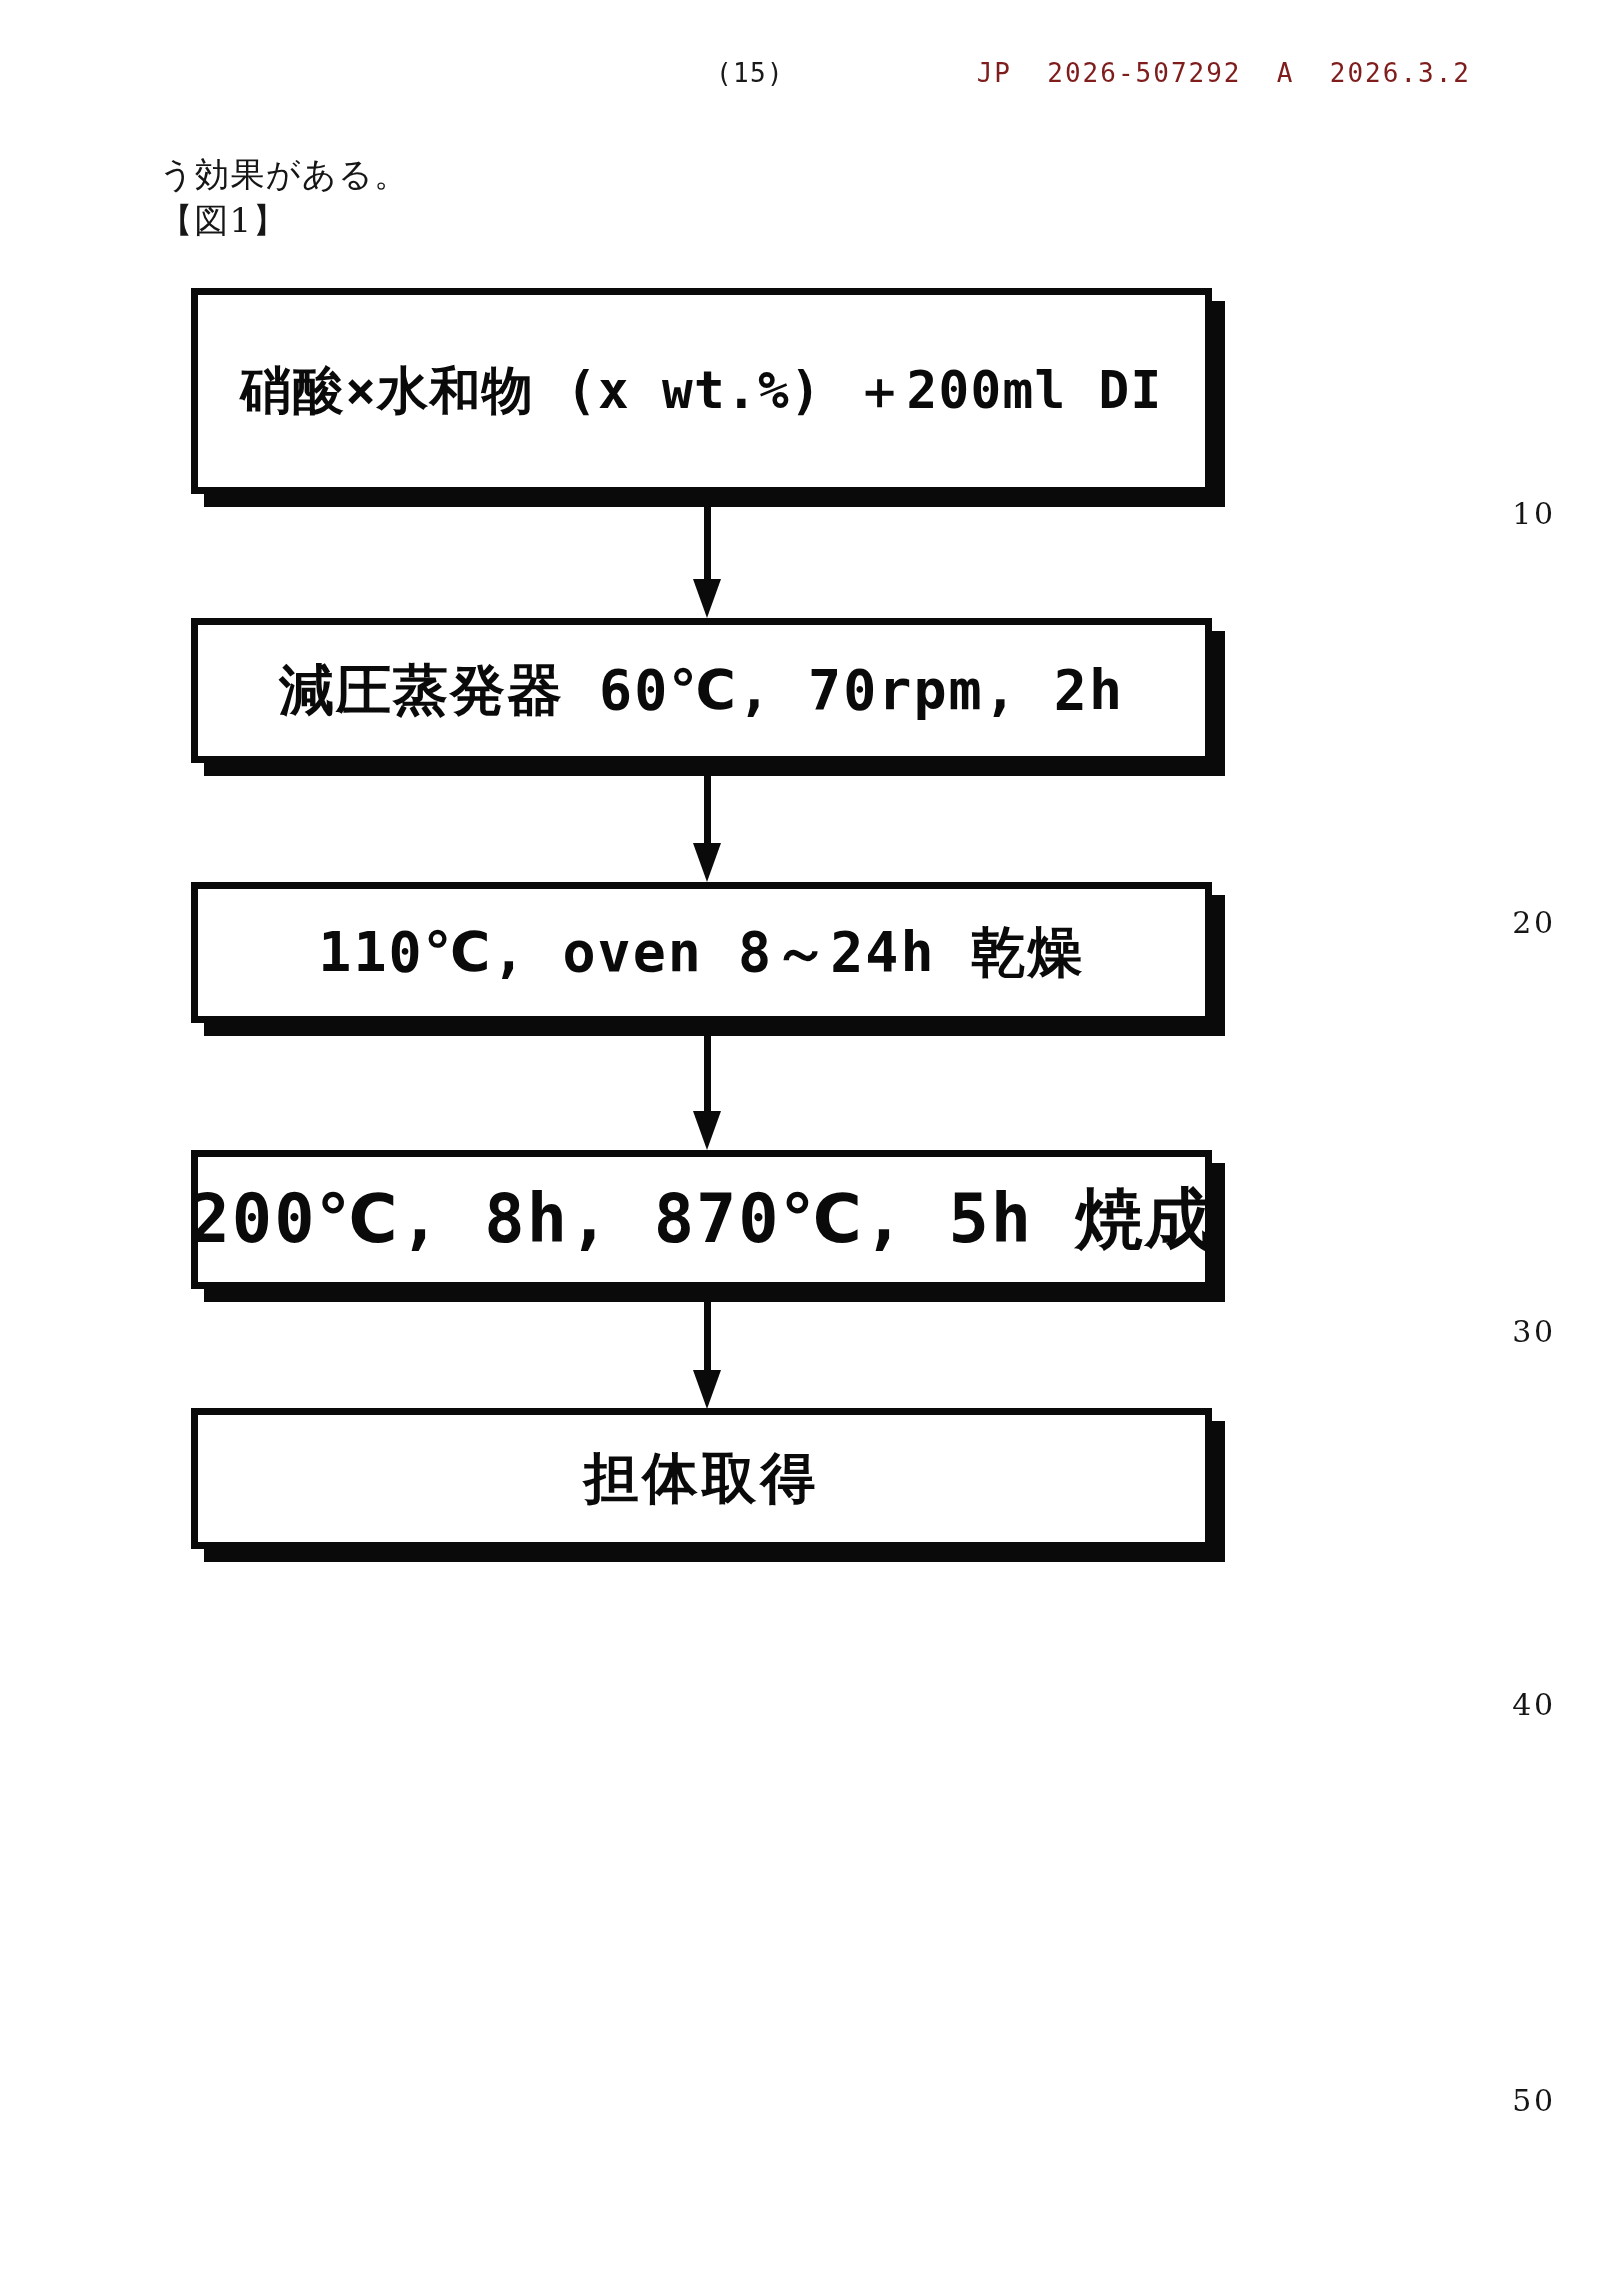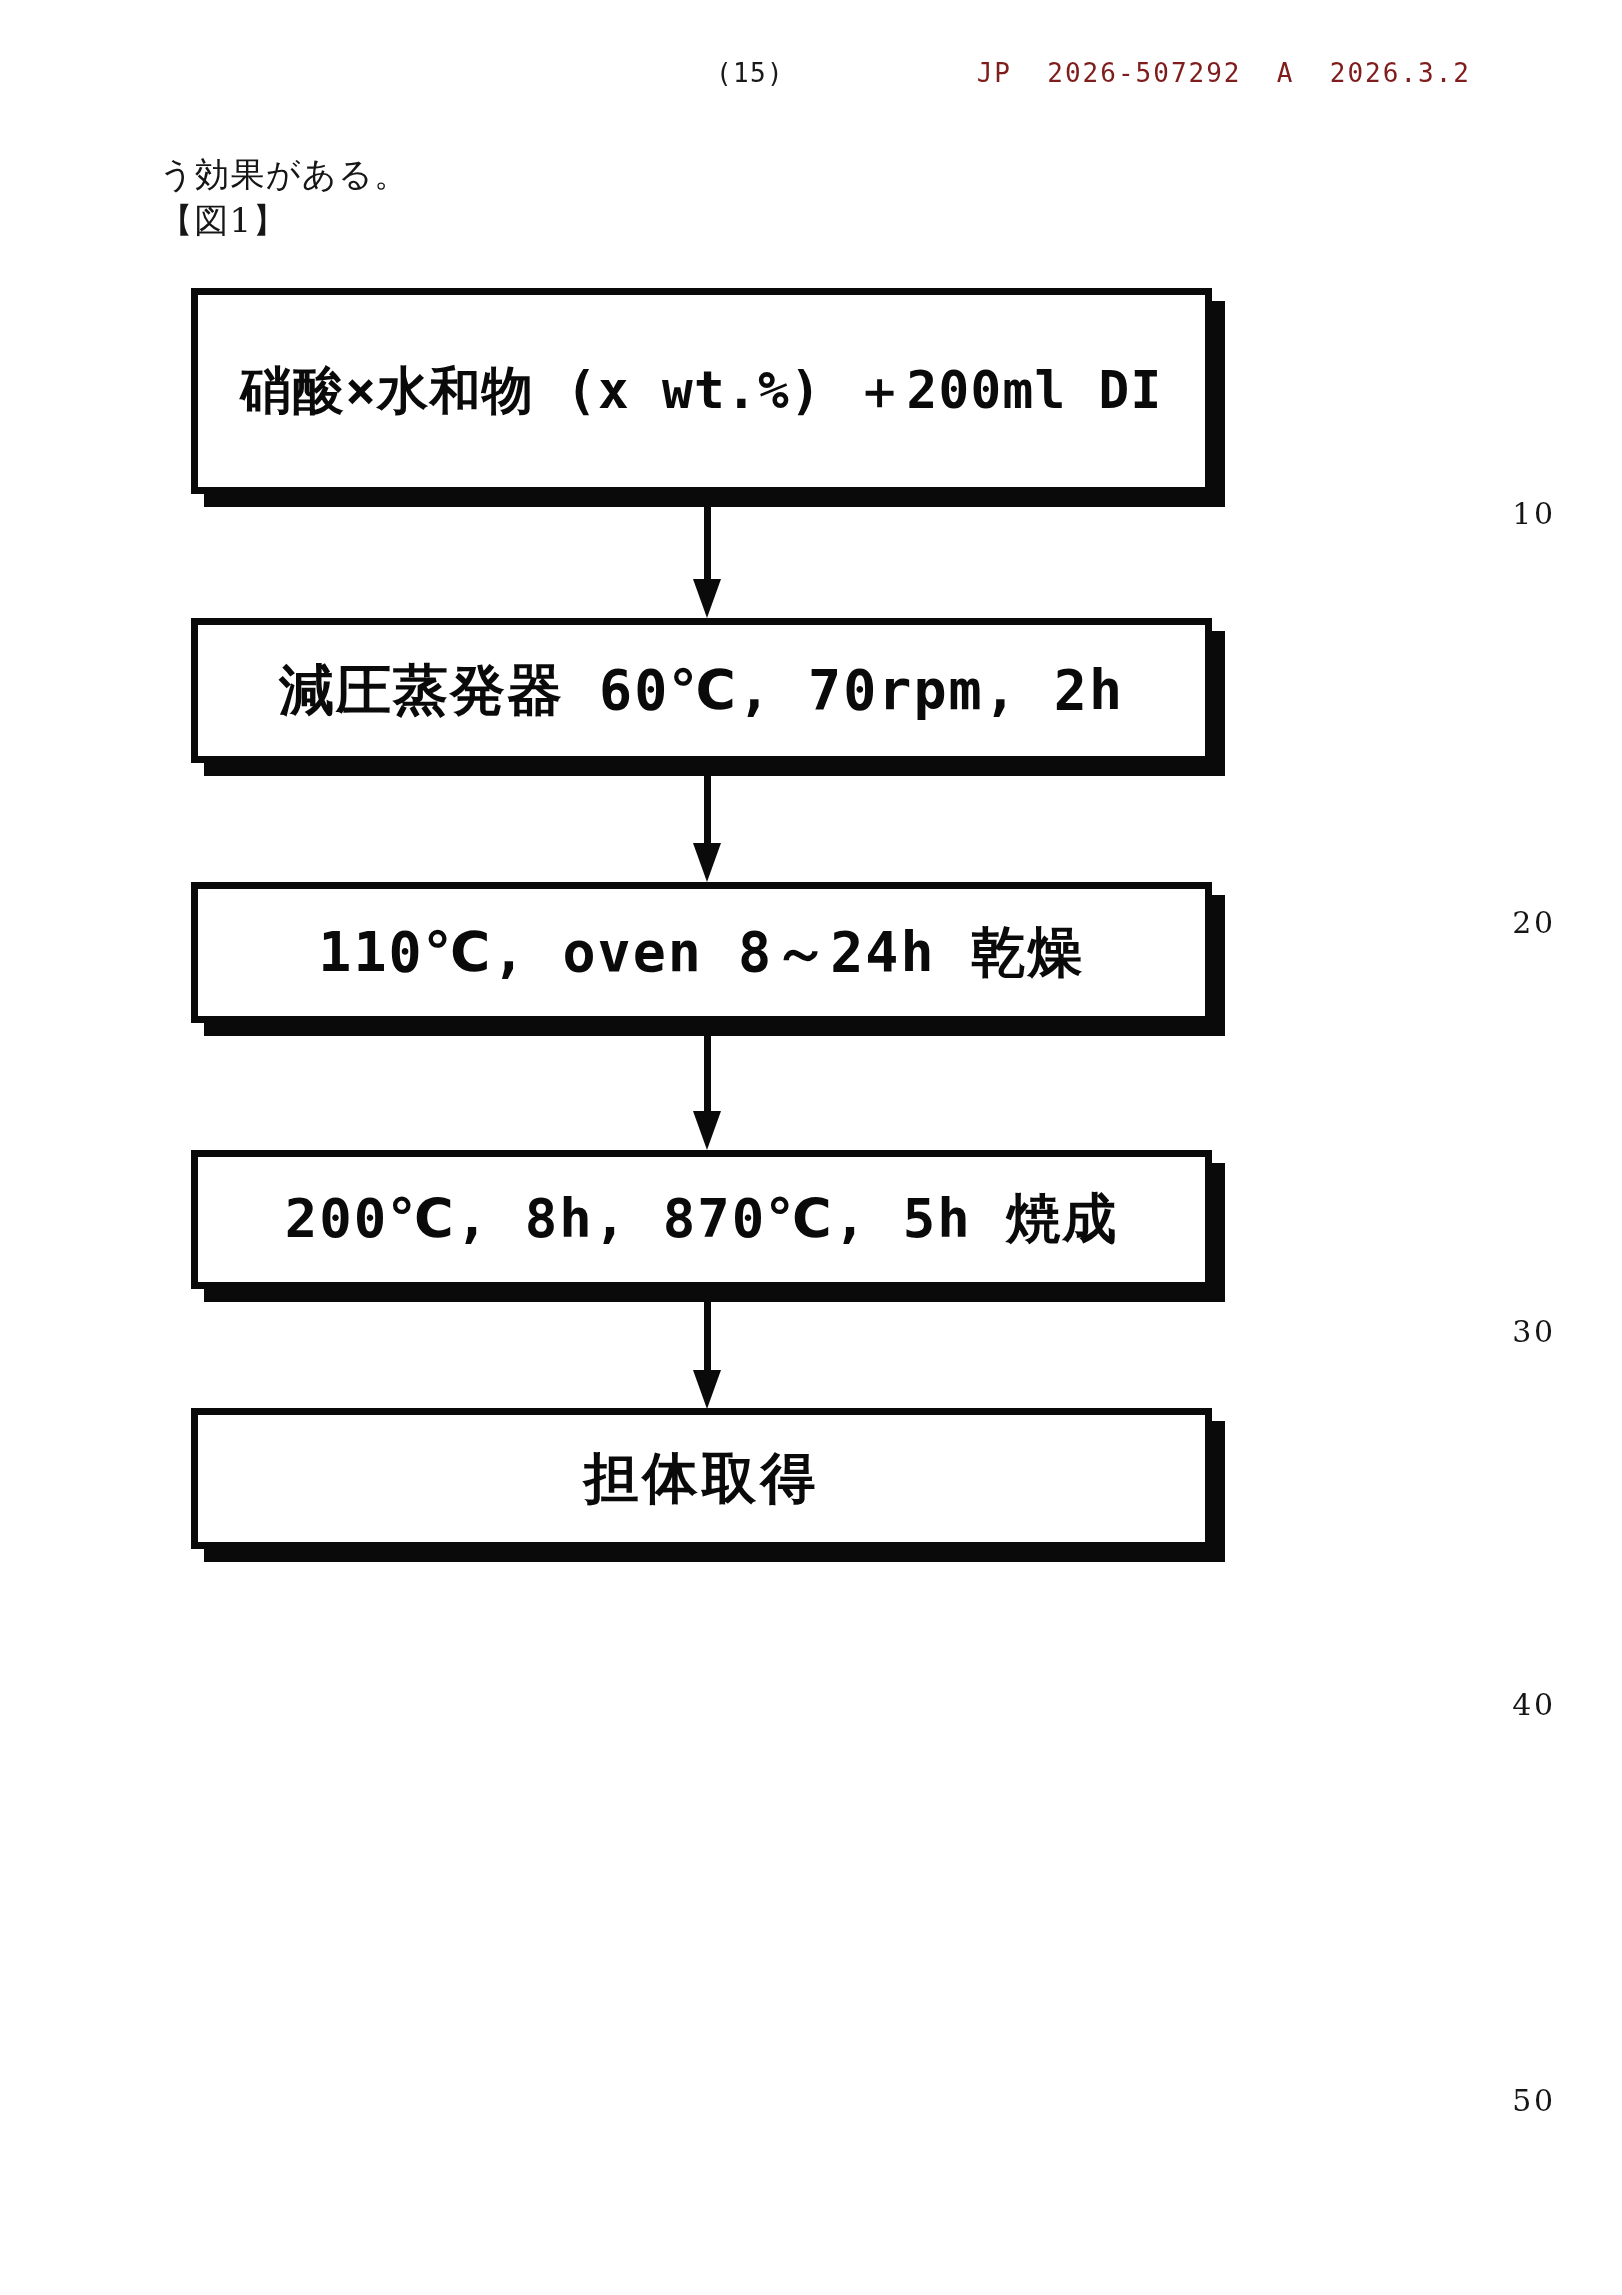--- a/index.html
+++ b/index.html
@@ -74,21 +74,21 @@
     color: #0a0a0a;
     gap: 32px;
   }
   .flow-box .line {
     display: block;
     white-space: nowrap;
   }
   #box1 { top: 288px;  height: 206px; font-size: 51px; letter-spacing: 1.3px; line-height: 1.42; }
   #box2 { top: 618px;  height: 145px; font-size: 55px; letter-spacing: 2px; }
   #box3 { top: 882px; height: 141px; font-size: 55px; letter-spacing: 2px; text-align: center; }
-  #box4 { top: 1150px; height: 139px; font-size: 54px; letter-spacing: 2px; }
+  #box4 { top: 1150px; height: 139px; font-size: 67px; letter-spacing: 2px; }
   #box5 { top: 1408px; height: 141px; font-size: 55px; letter-spacing: 3.9px; }
 
   .flow-arrow {
     left: 0;
     width: 1623px;
     pointer-events: none;
   }
   .arrow-shaft {
     position: absolute;
     left: 704px;

